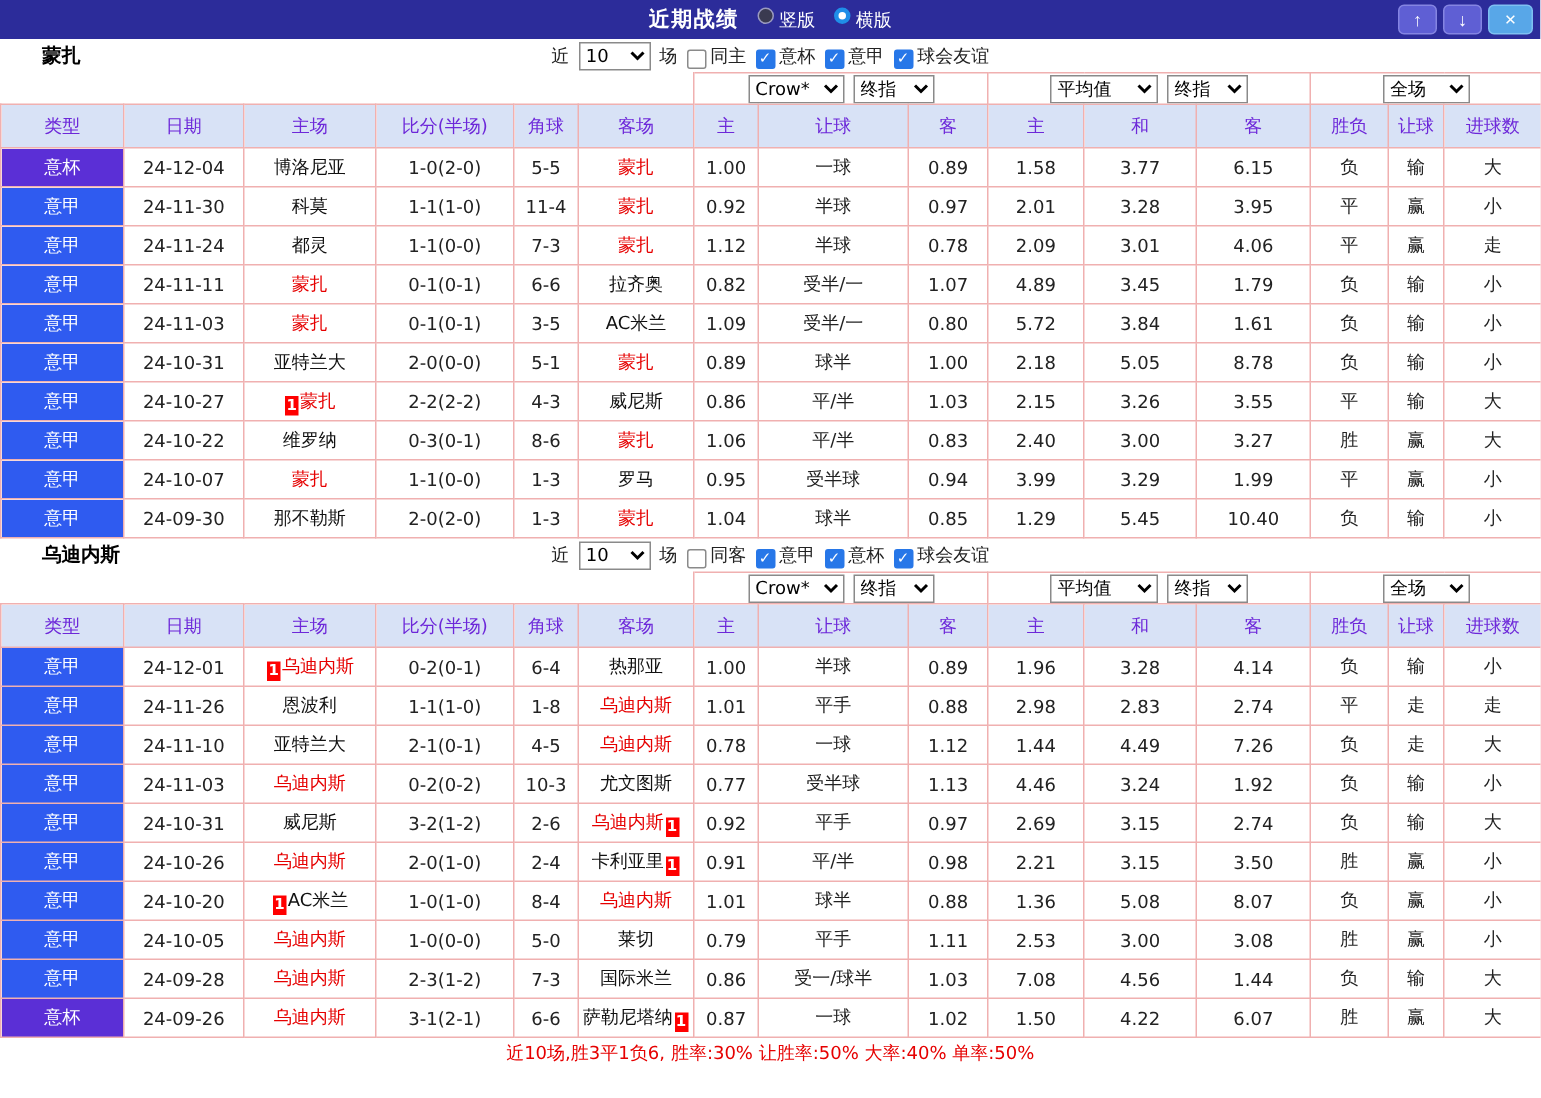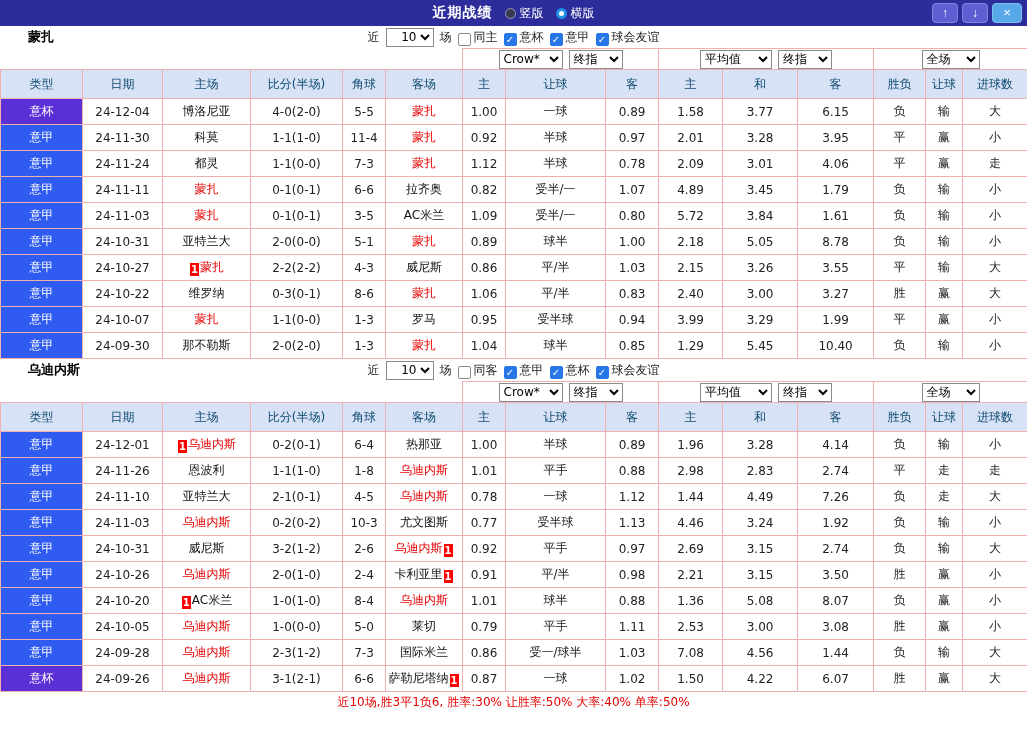--- a/index.html
+++ b/index.html
@@ -3,48 +3,48 @@
 <meta charset="utf-8">
 <style>
   * { margin:0; padding:0; box-sizing:border-box; }
   html,body { width:1027px; height:732px; overflow:hidden; }
   body { font-family:"DejaVu Sans","Liberation Sans",sans-serif; font-size:12px; color:#222; background:#fff; }
 
   
   .topbar { height:26px; background:#2c2c9a; position:relative; display:flex; align-items:center; justify-content:center; }
   .topbar-center { display:flex; align-items:center; gap:12px; color:#fff; }
   .tb-title { font-weight:bold; font-size:14px; letter-spacing:1px; }
-  .radio { display:flex; align-items:center; gap:4px; cursor:pointer; font-size:12px; }
+  .radio { display:flex; align-items:flex-start; gap:4px; cursor:pointer; font-size:12px; }
   .rdot { width:11px; height:11px; border-radius:50%; display:inline-block; }
   .rdot.unsel { background:#3a3a50; border:1px solid #9a9ac0; }
   .rdot.sel   { background:#fff; border:3px solid #1f8ee8; }
   .tb-btns { position:absolute; right:5px; top:3px; display:flex; gap:4px; }
   .tb-btn { width:26px; height:20px; border-radius:4px; background:#5f5fd4; border:1px solid #8585e2;
             color:#fff; font-size:12px; line-height:18px; text-align:center; cursor:pointer; padding:0; }
   .tb-btn.close { width:30px; background:#58a7e8; border-color:#7fc0f2; font-size:13px; }
 
   
   .filter { position:relative; height:22px; display:flex; align-items:center; justify-content:center; gap:7px; }
   .team-title { position:absolute; left:28px; font-weight:bold; font-size:13px; color:#000; }
   .fc { display:flex; align-items:center; gap:6px; }
   .cbwrap { display:flex; align-items:flex-end; gap:3px; cursor:pointer; }
   .cb { display:inline-block; width:13px; height:13px; border:1px solid #8a8a8a; border-radius:2px;
         background:#fff; font-size:10px; line-height:12px; text-align:center; color:#fff; }
   .cb.on { background:#2777e8; border-color:#2777e8; }
 
   select { font-family:inherit; font-size:12px; height:19px; border:1px solid #8a8a8a; background:#fff; color:#000; }
-  .s-cnt { width:48px;text-align:right; } .s-bk { width:64px; } .s-st { width:54px; } .s-avg { width:72px; } .s-scope { width:58px; }
+  .s-cnt { width:48px; } .s-bk { width:64px; } .s-st { width:54px; } .s-avg { width:72px; } .s-scope { width:58px; }
 
   
   table.grid { border-collapse:collapse; table-layout:fixed; width:1027px; }
   .grid td, .grid th { border:1px solid #f0b0b0; text-align:center; height:26px; padding:0;
                        font-weight:normal; overflow:hidden; white-space:nowrap; font-size:12px; color:#222; }
   .grid tr.dd td { height:21px; }
   .grid tr.dd td.blank { border:none; border-right:1px solid #f0b0b0; }
-  .grid tr.hdr th { background:#d8e2f6; height:29px; color:#0c4a6e; }
+  .grid tr.hdr th { background:#d8e2f6; height:29px; color:#6d28d9; }
   .ddcell { vertical-align:middle; }
   .ddcell .inner { display:flex; justify-content:center; gap:6px; align-items:center; }
 
   td.lg-a { background:#2f5bf0; color:#fff; }
   td.lg-c { background:#5b2fd6; color:#fff; }
   .self { color:#e60000; }
   .opp  { color:#111; }
   .score { color:#e60000; }
   .c-r { color:#e60000; } .c-g { color:#009944; } .c-b { color:#2143de; }
 
@@ -154,21 +154,21 @@
             <th>和</th>
             <th>客</th>
             <th>胜负</th>
             <th>让球</th>
             <th>进球数</th>
           </tr>
           <tr>
             <td class="lg-c">意杯</td>
             <td>24-12-04</td>
             <td><span class="opp">博洛尼亚</span></td>
-            <td class="score">4-0(2-0)</td>
+            <td class="score">1-0(2-0)</td>
             <td>5-5</td>
             <td><span class="self">蒙扎</span></td>
             <td>1.00</td>
             <td>一球</td>
             <td>0.89</td>
             <td>1.58</td>
             <td>3.77</td>
             <td>6.15</td>
             <td class="c-b">负</td>
             <td class="c-b">输</td>

